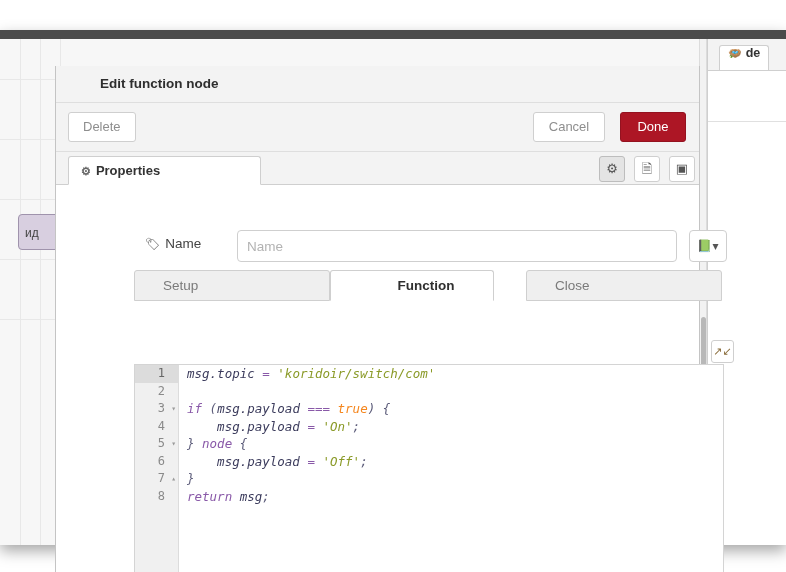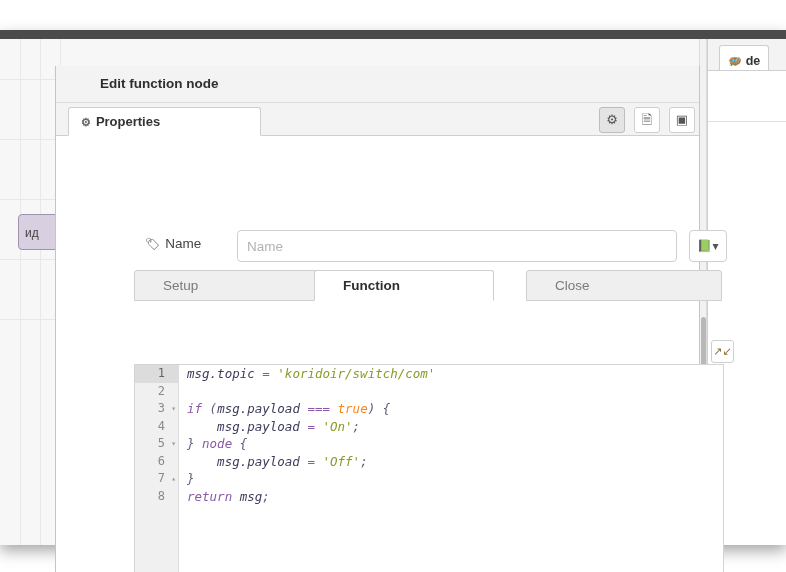--- a/index.html
+++ b/index.html
@@ -105,21 +105,21 @@
     top: 6px;
     height: 25px;
     padding: 0 8px;
     background: #ffffff;
     border: 1px solid #cfcfcf;
     border-bottom: none;
     border-radius: 3px 3px 0 0;
     font-size: 12.5px;
     font-weight: bold;
     color: #333;
-    line-height: 30px;
+    line-height: 14px;
     white-space: nowrap;
     box-sizing: border-box;
   }
   .bug-icon { margin-right: 4px; font-size: 11px; }
   .sidebar-sep {
     position: absolute;
     left: 0;
     top: 82px;
     width: 79px;
     height: 1px;
@@ -337,21 +337,21 @@
     cursor: pointer;
   }
   .subtab.active {
     background: #ffffff;
     color: #2f2f2f;
     font-weight: bold;
     border-bottom-color: #ffffff;
     z-index: 3;
   }
   .subtab-0 { left: 0px;   width: 196px; }
-  .subtab-1 { left: 180px; width: 180px; }
+  .subtab-1 { left: 196px; width: 164px; text-align: center; }
   .subtab-2 { left: 392px; width: 196px; }
 
   
   .expand-btn {
     position: absolute;
     left: 655px;
     top: 274px;
     width: 23px;
     height: 23px;
     background: #ffffff;
@@ -464,20 +464,25 @@
       </div>
       <div class="sidebar-sep"></div>
     </div>
 
     <div class="dialog">
 
       <div class="dialog-header">
         <div class="dialog-title">Edit function node</div>
       </div>
 
+      <div class="dialog-toolbar">
+        <div class="btn btn-delete">Delete</div>
+        <div class="btn btn-cancel">Cancel</div>
+        <div class="btn btn-done">Done</div>
+      </div>
 
       <div class="tabrow">
         <div class="ptab">
           <span class="gear-glyph">⚙</span><span>Properties</span>
         </div>
         <div class="icon-btn active icon-gear">⚙</div>
         <div class="icon-btn icon-doc">🗎</div>
         <div class="icon-btn icon-appearance">▣</div>
       </div>
 

